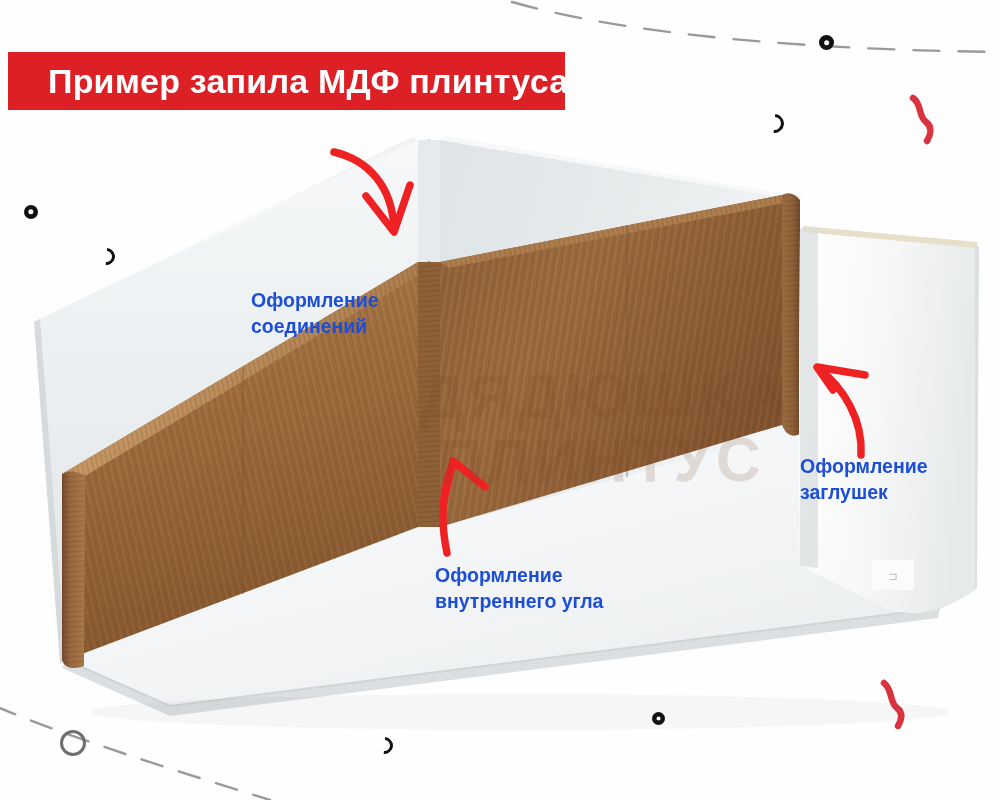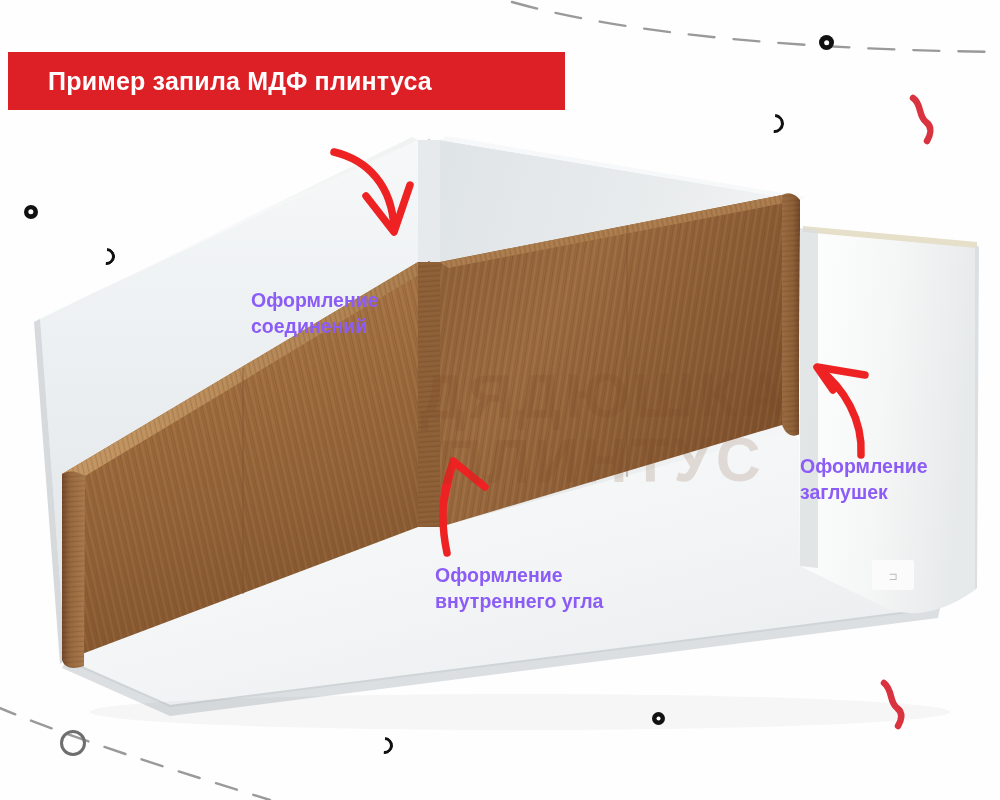--- a/index.html
+++ b/index.html
@@ -64,39 +64,39 @@
     width: 557px;
     height: 58px;
     background: #dd1f26;
     display: flex;
     align-items: center;
     padding-left: 40px;
     box-sizing: border-box;
   }
   #banner .banner-text {
     color: #ffffff;
-    font-size: 25px;
+    font-size: 34px;
     font-weight: bold;
     letter-spacing: 0.2px;
     white-space: nowrap;
   }
 
   
   #scene {
     position: absolute;
     left: 0;
     top: 0;
     width: 1000px;
     height: 800px;
   }
 
   
   .callout {
     position: absolute;
-    color: #8b5cf6;
+    color: #1d4ed8;
     font-size: 19.5px;
     font-weight: bold;
     line-height: 1.33;
     white-space: pre-line;
   }
   #label-joints   { left: 251px; top: 288px; }
   #label-corner   { left: 435px; top: 563px; }
   #label-endcaps  { left: 800px; top: 454px; }
 
   .wm {

